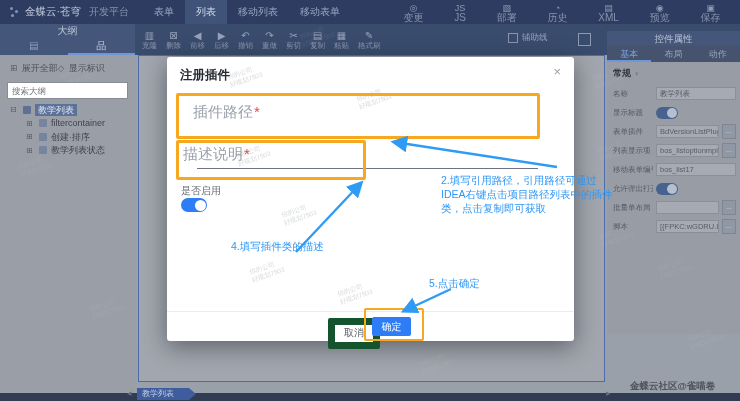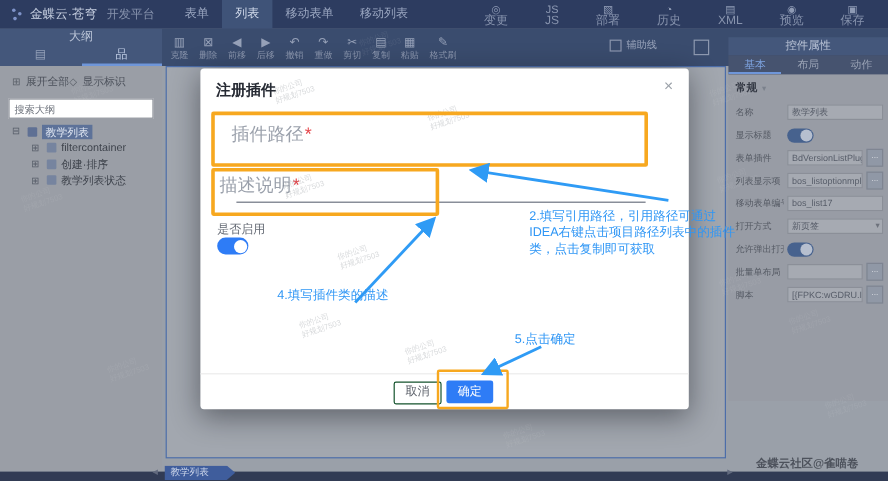--- a/index.html
+++ b/index.html
@@ -72,21 +72,21 @@
          box-shadow:0 6px 24px rgba(10,14,20,.45);z-index:40;}
   .m-title{position:absolute;left:13px;top:10px;font-size:12.5px;font-weight:bold;color:#262a33;}
   .m-close{position:absolute;right:13px;top:7px;font-size:13px;color:#9aa0a8;cursor:pointer;}
   .f-label{position:absolute;font-size:15px;color:#9aa0ab;}
   .req{color:#e5484d;margin-left:1px;}
   .m-underline{position:absolute;left:30px;top:111px;width:341px;border-top:1px solid #6d7380;}
   .m-enabled-lb{position:absolute;left:14px;top:127px;font-size:10px;color:#646a74;}
   .m-toggle{position:absolute;left:14px;top:141px;width:26px;height:14px;border-radius:7px;background:#2e7cf6;}
   .m-toggle::after{content:"";position:absolute;right:1.5px;top:1.5px;width:11px;height:11px;border-radius:50%;background:#fff;}
   .m-divider{position:absolute;left:0;top:254px;width:100%;border-top:1px solid #ececec;}
-  .btn-cancel{position:absolute;left:161px;top:261px;width:38px;height:17px;background:#fff;border:1px solid #14532d;
+  .btn-cancel{position:absolute;left:161px;top:261px;width:38px;height:17px;background:#fff;border:7px solid #14532d;
               border-radius:2px;font-size:10px;color:#5a5f68;text-align:center;line-height:16px;}
   .btn-ok{position:absolute;left:205px;top:260px;width:39px;height:19px;background:#2e7cf6;border-radius:2px;
           font-size:10px;color:#fff;text-align:center;line-height:19px;}
   
   .hl-box{position:absolute;border:3px solid #f7a81f;border-radius:2px;z-index:56;pointer-events:none;}
   .hl1{left:176px;top:93px;width:358px;height:40px;}
   .hl2{left:176px;top:140px;width:184px;height:34px;}
   .hl3{left:364px;top:308px;width:56px;height:29px;border-width:2.5px;}
   .anno-svg{position:absolute;left:0;top:0;z-index:60;pointer-events:none;}
   .anno{position:absolute;color:#2f96f5;font-size:10.5px;line-height:1.32;z-index:70;}
@@ -116,23 +116,23 @@
     <span class="logo">
         <i></i>
       </span>
     <span class="brand">金蝶云·苍穹</span>
     <span class="platform">开发平台</span>
     <div style="display:flex;">
   <div class="nav-tab"><span>表单</span></div>
 
   <div class="nav-tab active"><span>列表</span></div>
 
+  <div class="nav-tab"><span>移动列表</span></div>
+
   <div class="nav-tab"><span>移动表单</span></div>
-
-  <div class="nav-tab"><span>移动列表</span></div>
 </div>
     <div class="nav-actions">
   <div class="nav-act">
     <span class="ic">◎</span>
     <span class="lb">变更</span>
   </div>
 
   <div class="nav-act">
     <span class="ic">JS</span>
     <span class="lb">JS</span>
@@ -294,24 +294,20 @@
       <span class="pmore">...</span>
     </div>
     <div class="prow">
       <span class="plabel">列表显示项</span>
       <span class="pinput">bos_listoptionmpl</span>
       <span class="pmore">...</span>
     </div>
     <div class="prow">
       <span class="plabel">移动表单编号</span>
       <span class="pinput">bos_list17</span>
-    </div>
-    <div class="prow">
-      <span class="plabel">打开方式</span>
-      <span class="pinput pselect"><span>新页签</span><span class="scaret">▾</span></span>
     </div>
     <div class="prow">
       <span class="plabel">允许弹出打开</span>
       <span class="ptoggle"></span>
     </div>
     <div class="prow">
       <span class="plabel">批量单布局</span>
       <span class="pinput"></span>
       <span class="pmore">...</span>
     </div>

